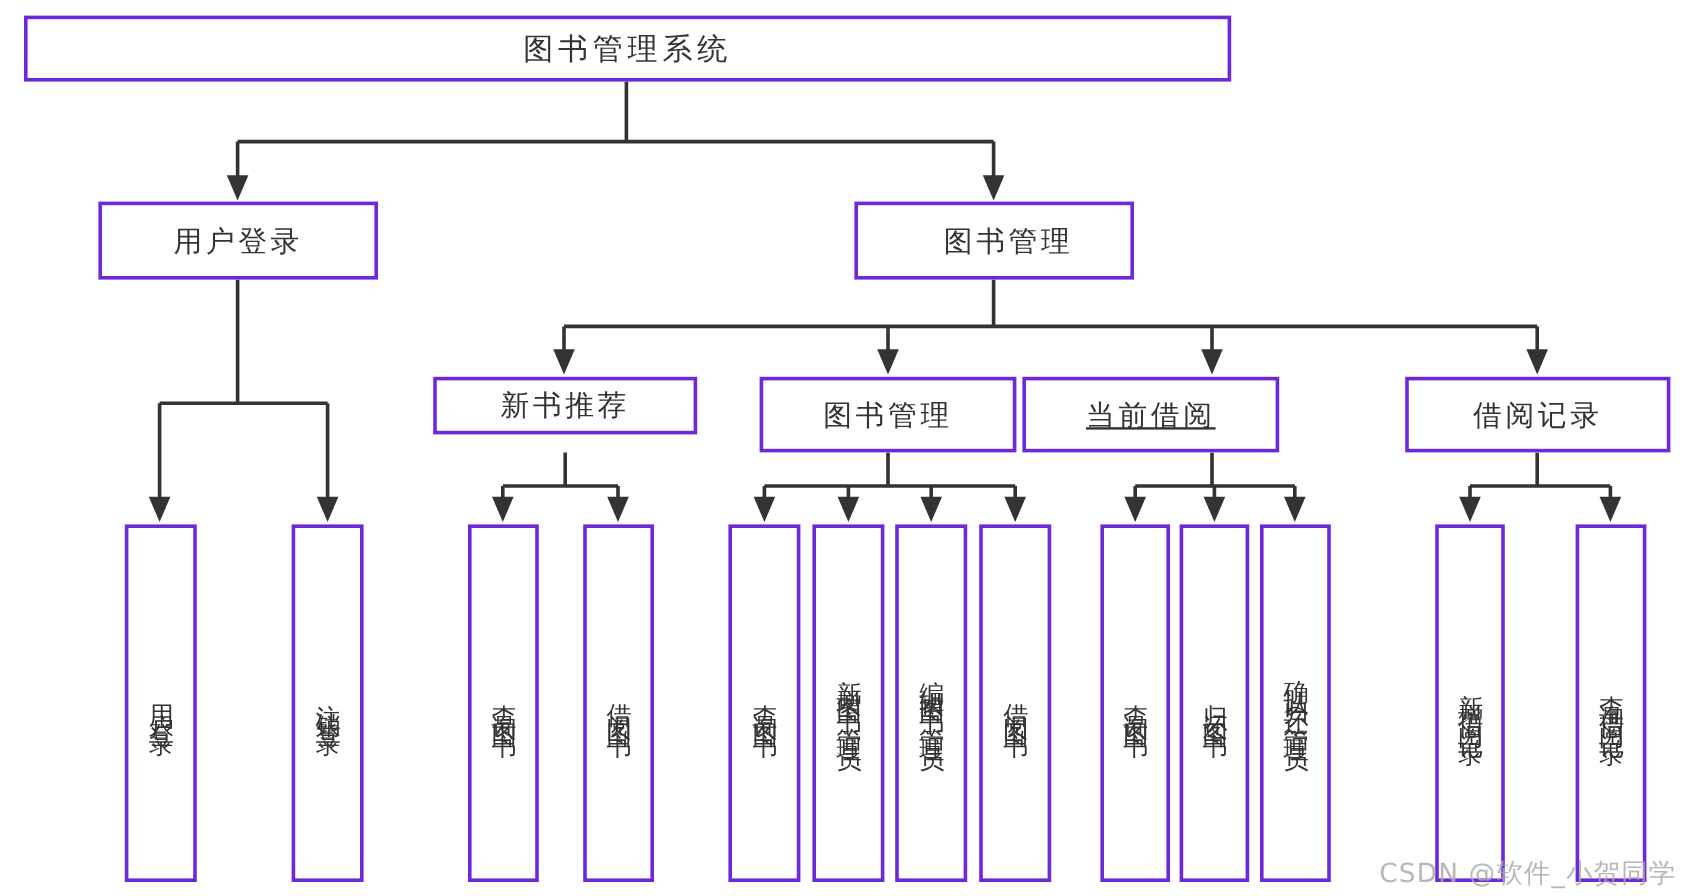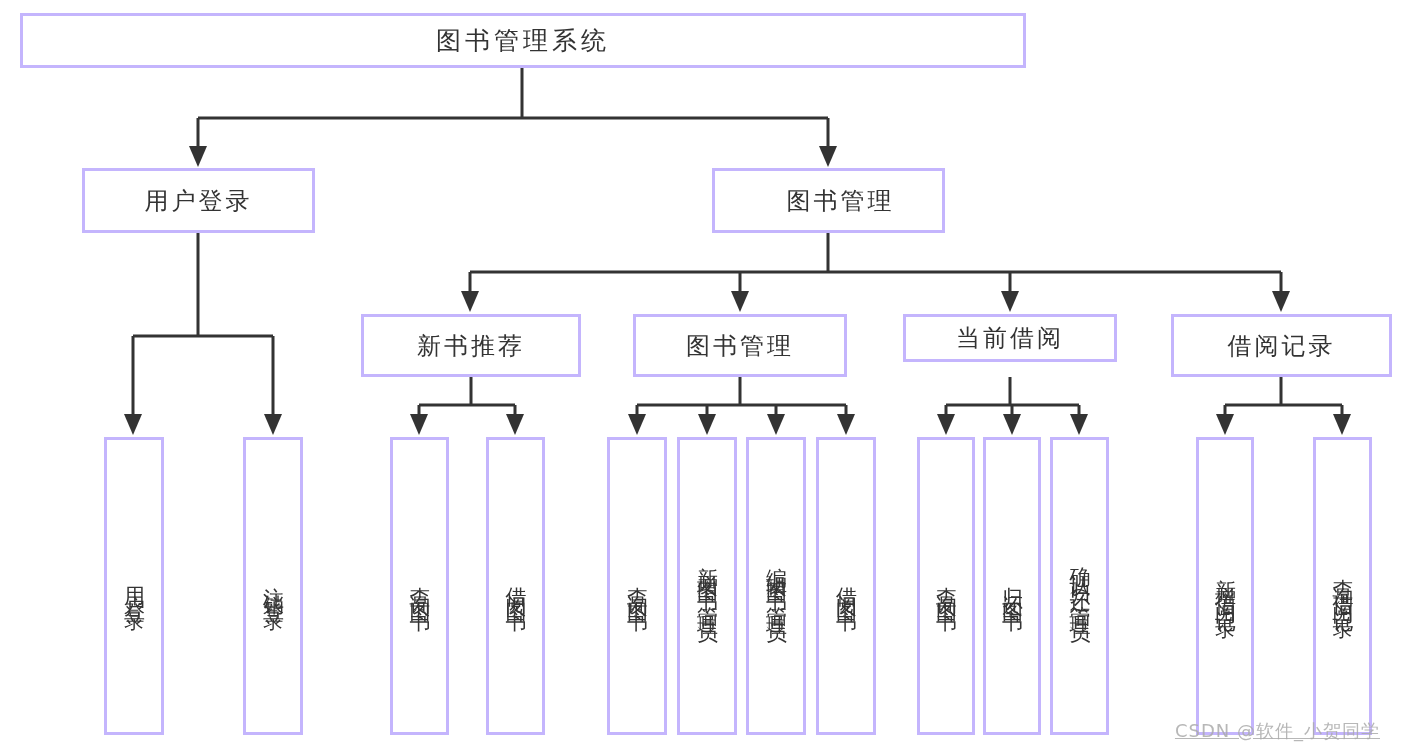--- a/index.html
+++ b/index.html
@@ -13,21 +13,21 @@
   }
   .connectors {
     position: absolute;
     left: 0; top: 0;
     width: 1405px; height: 747px;
     pointer-events: none;
   }
   .node {
     position: absolute;
     box-sizing: border-box;
-    border: 3px solid #c4b5fd;
+    border: 3px solid #6d28d9;
     background: #ffffff;
     color: #333333;
     display: flex;
     align-items: center;
     justify-content: center;
     text-align: center;
   }
   .node.h {
     font-size: 24px;
     letter-spacing: 3px;
@@ -37,28 +37,27 @@
   .node.v {
     writing-mode: vertical-rl;
     text-orientation: mixed;
     font-size: 21px;
     letter-spacing: 8px;
     line-height: 1;
     padding: 6px 0;
   }
   .watermark {
     position: absolute;
-    right: 25px;
+    right: 8px;
     bottom: 4px;
-    font-size: 18px;
+    font-size: 22px;
     letter-spacing: 1px;
     color: rgba(170, 170, 170, 0.85);
     white-space: nowrap;
     z-index: 5;
-    text-decoration: underline;
   }
 </style>
 </head>
 <body>
 
 <div class="canvas">
 
   <svg class="connectors" viewBox="0 0 1405 747" xmlns="http://www.w3.org/2000/svg">
     <g stroke="#333333" stroke-width="3" fill="none">
       <path d="M522 68 V118 M198 118 H828 M198 118 V147 M828 118 V147"></path>
@@ -90,23 +89,23 @@
       <polygon points="1216,414 1234,414 1225,435"></polygon>
       <polygon points="1333,414 1351,414 1342,435"></polygon>
     </g>
   </svg>
 
   <div class="node h big" style="left:20px; top:13px; width:1006px; height:55px;">图书管理系统</div>
 
   <div class="node h" style="left:82px; top:168px; width:233px; height:65px;">用户登录</div>
   <div class="node h" style="left:712px; top:168px; width:233px; height:65px;padding-left:24px;">图书管理</div>
 
-  <div class="node h" style="left:361px; top:314px; width:220px; height:63px;">新书推荐</div>
+  <div class="node h" style="left:361px; top:314px; width:220px; height:48px;">新书推荐</div>
   <div class="node h" style="left:633px; top:314px; width:214px; height:63px;">图书管理</div>
-  <div class="node h" style="left:903px; top:314px; width:214px; height:48px;">当前借阅</div>
+  <div class="node h" style="left:852px; top:314px; width:214px; height:63px;text-decoration:underline;">当前借阅</div>
   <div class="node h" style="left:1171px; top:314px; width:221px; height:63px;">借阅记录</div>
 
   <div class="node v" style="left:104px; top:437px; width:60px; height:298px;">用户登录</div>
   <div class="node v" style="left:243px; top:437px; width:60px; height:298px;">注销登录</div>
 
   <div class="node v" style="left:390px; top:437px; width:59px; height:298px;">查询图书</div>
   <div class="node v" style="left:486px; top:437px; width:59px; height:298px;">借阅图书</div>
 
   <div class="node v" style="left:607px; top:437px; width:60px; height:298px;">查询图书</div>
   <div class="node v" style="left:677px; top:437px; width:60px; height:298px;">新增图书（管理员）</div>

